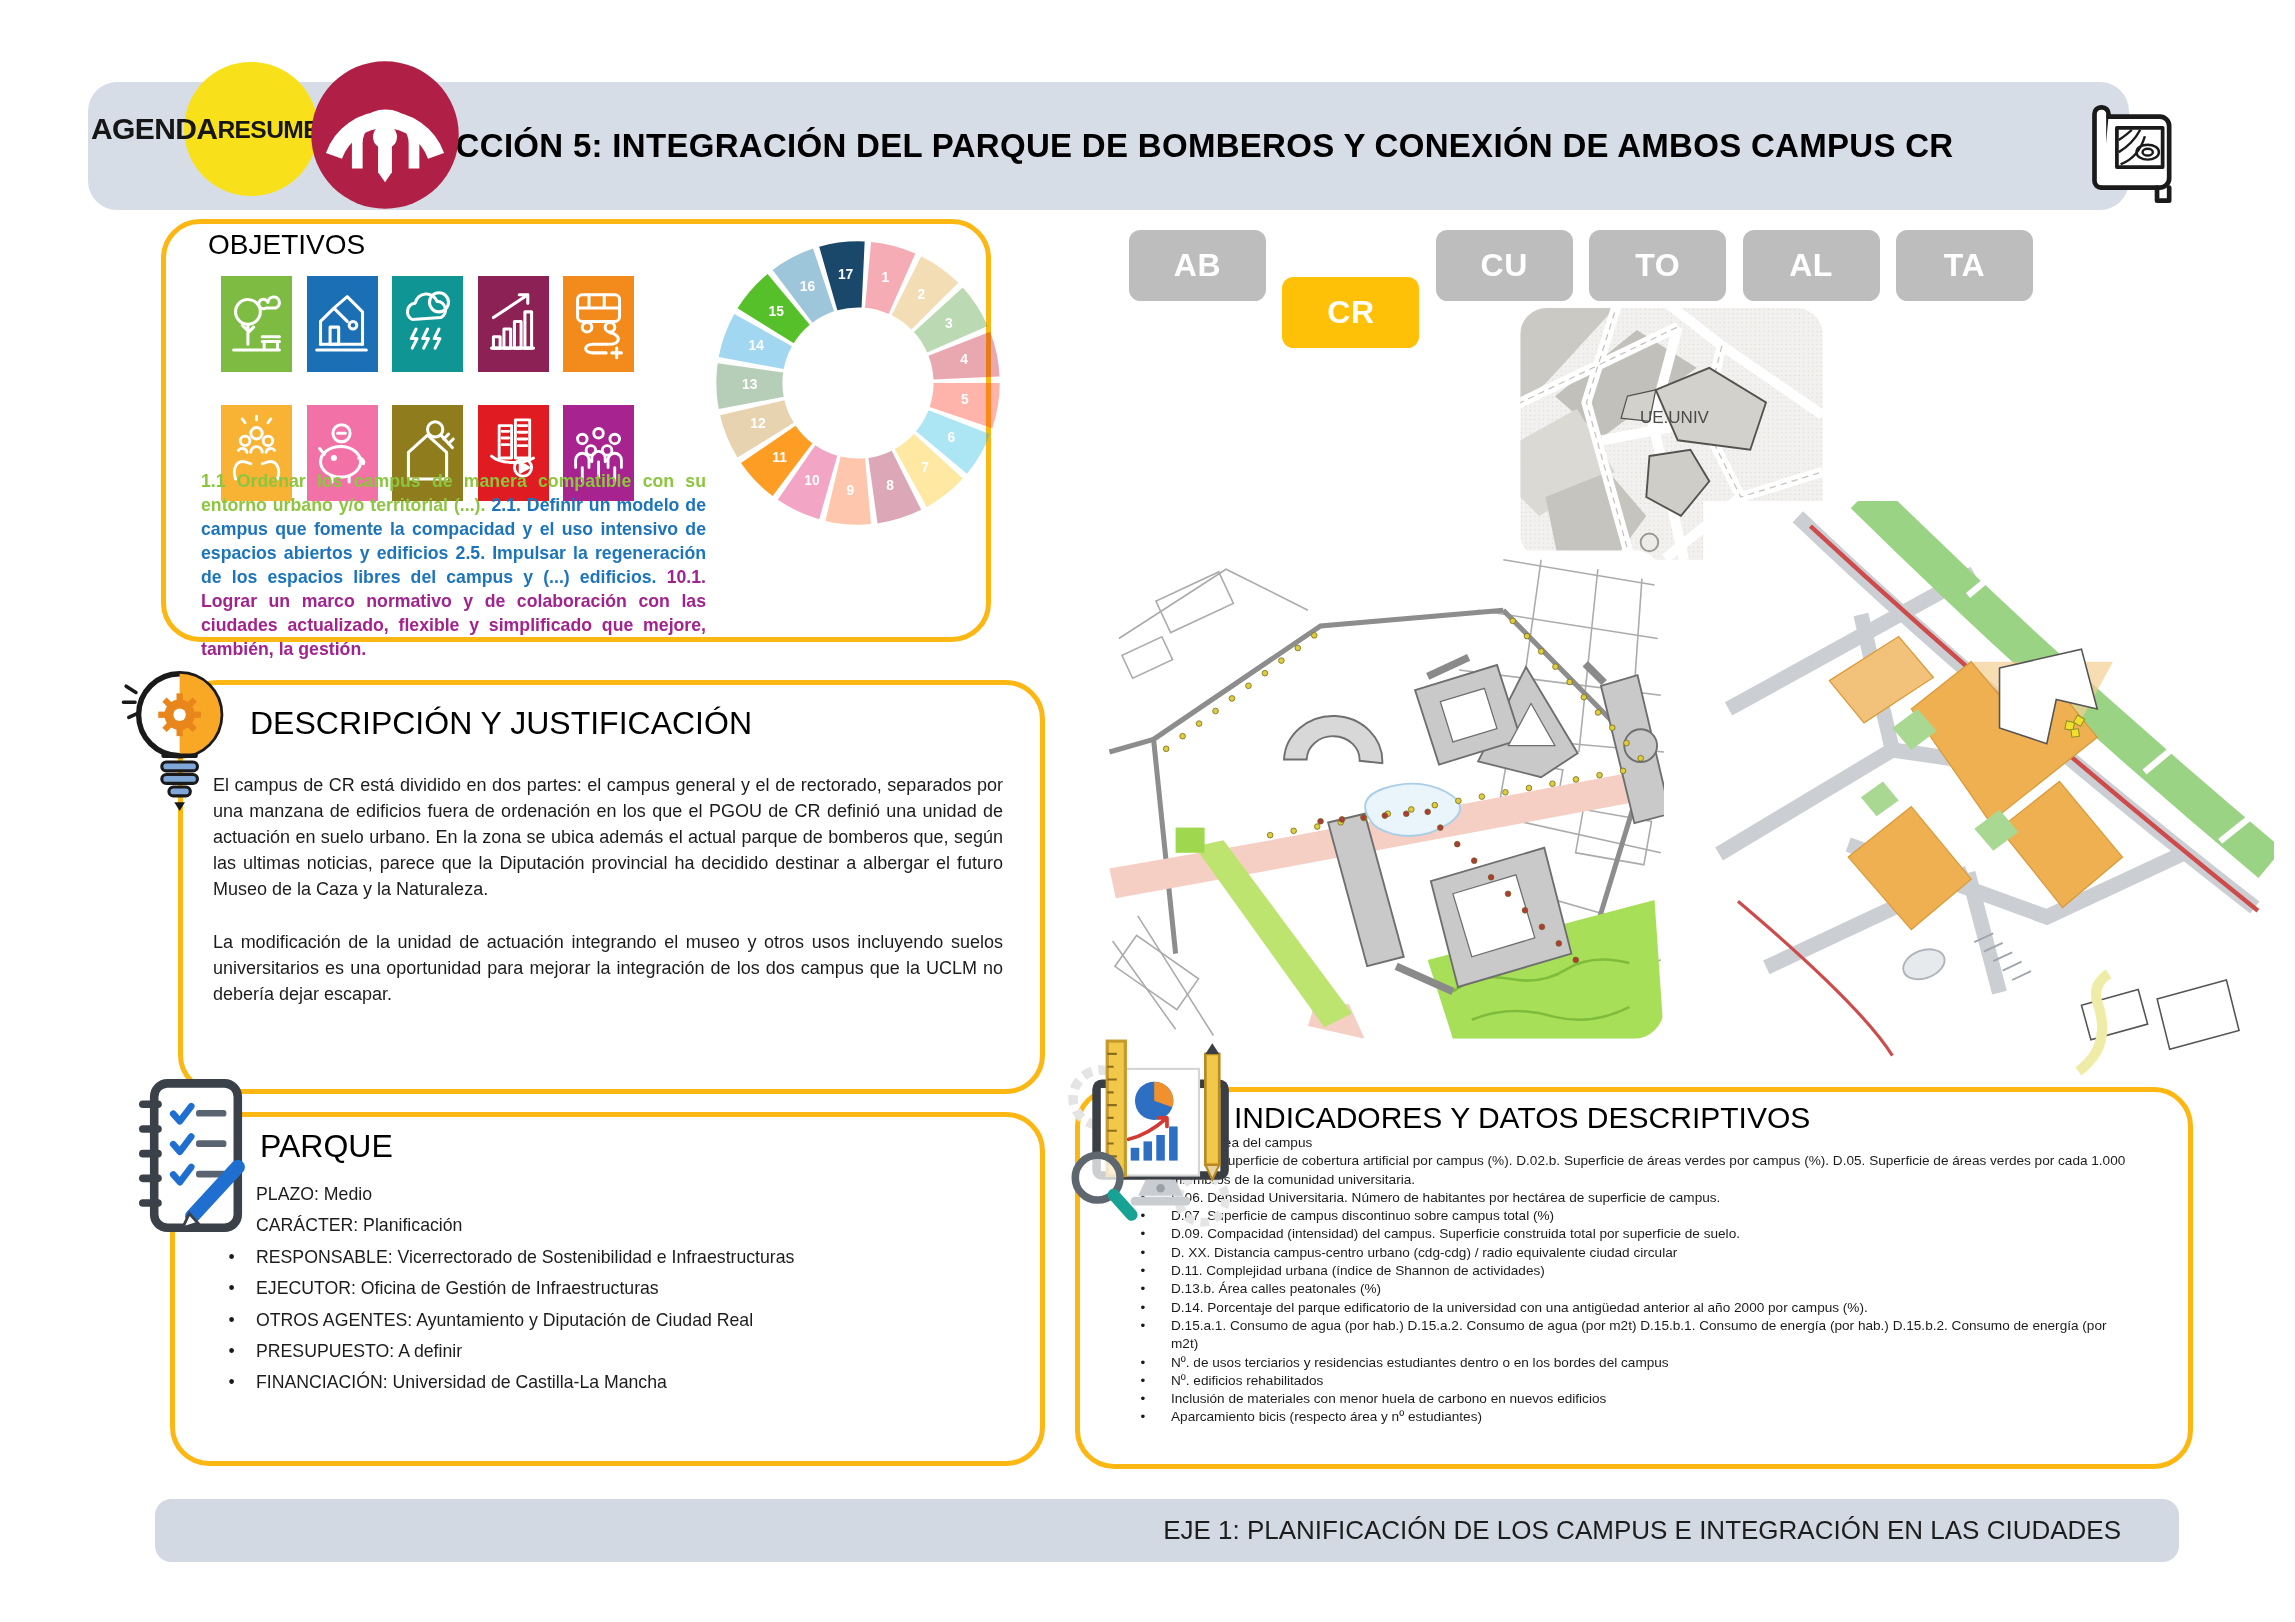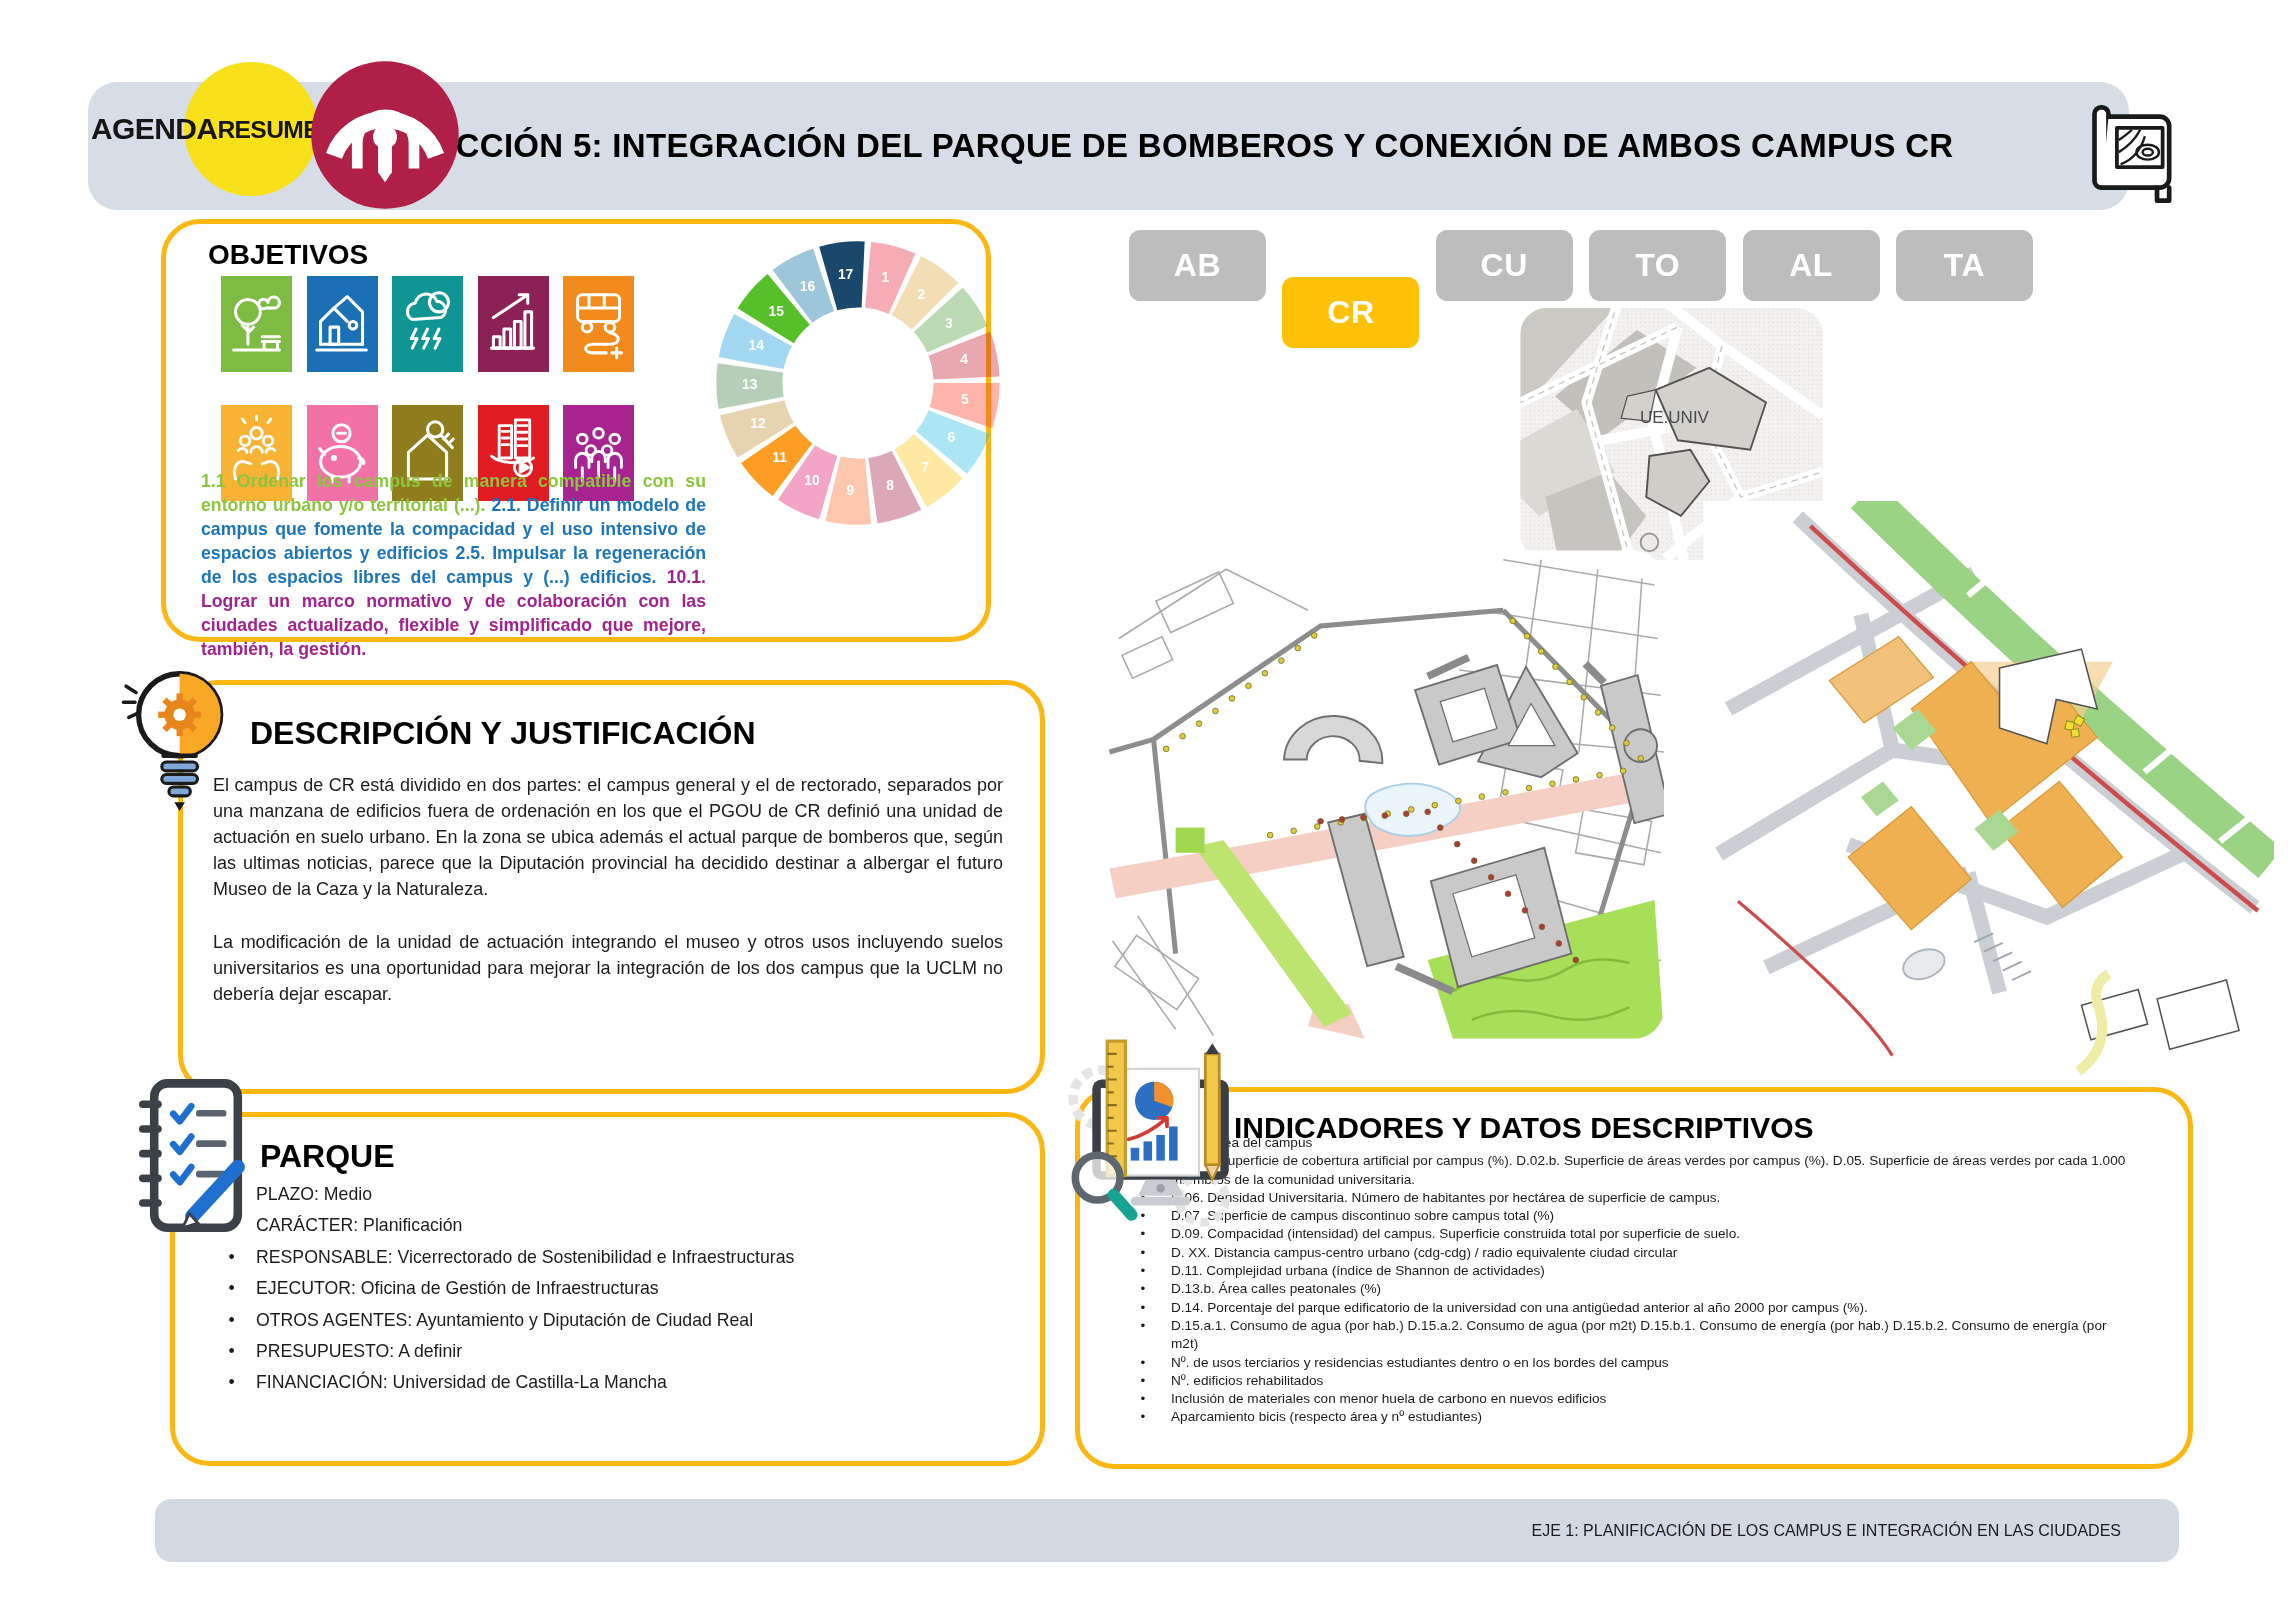--- a/index.html
+++ b/index.html
@@ -21,21 +21,21 @@
   #logo-agenda .bar{width:45px;height:7px;background:#161616;margin:3.8px 0 3.2px 0;}
   #logo-agenda .l3{font-size:10px;font-weight:bold;letter-spacing:2.5px;color:#161616;}
   #logo-uclm{left:310px;top:60px;width:150px;height:150px;z-index:3;}
   #map-scroll{left:2089px;top:98px;width:95px;height:112px;z-index:3;}
   
   .panel{position:absolute;border:5.7px solid var(--yellow);border-radius:39px;background:#fff;}
   #panel-objetivos{left:161px;top:219px;width:820px;height:413px;}
   #panel-desc{left:178px;top:680px;width:857px;height:404px;}
   #panel-resumen{left:170px;top:1112px;width:865px;height:344px;}
   #panel-ind{left:1075px;top:1087px;width:1108px;height:372px;}
-  .panel-title{position:absolute;font-weight:bold;color:#000;white-space:nowrap;margin-top:10px;}
+  .panel-title{position:absolute;font-weight:normal;color:#000;white-space:nowrap;}
   #objetivos-title{left:42px;top:5px;font-size:28px;}
   #desc-title{left:67px;top:20px;font-size:32px;}
   #resumen-title{left:85px;top:11.4px;font-size:32px;}
   #ind-title{left:154px;top:8.8px;font-size:30px;}
   
   #obj-grid{position:absolute;left:55px;top:52px;display:grid;grid-template-columns:repeat(5,71px);
     grid-auto-rows:96px;column-gap:14.5px;row-gap:33px;}
   .obj-tile{display:flex;align-items:center;justify-content:center;}
   .obj-tile svg{width:86%;height:86%;}
   #sdg-wheel{position:absolute;left:544px;top:11.4px;width:296px;height:296px;}
@@ -62,21 +62,21 @@
   #map-cadastral{left:1520px;top:308px;width:303px;height:252px;}
   #map-campus-plan{left:1100px;top:550px;width:564px;height:489px;}
   #map-proposal{left:1703px;top:501px;width:571px;height:583px;}
   
   #icon-bulb{left:119px;top:658px;width:107px;height:167px;z-index:4;}
   #icon-notebook{left:139px;top:1075px;width:114px;height:163px;z-index:4;}
   #icon-monitor{left:1068px;top:1039px;width:183px;height:192px;z-index:4;}
   
   #footer-bar{left:155px;top:1499px;width:2024px;height:63px;background:#D2D9E2;border-radius:16.4px;}
   #footer-text{position:absolute;right:58px;top:0;height:63px;display:flex;align-items:center;
-    font-size:16px;color:#1d1d1d;white-space:nowrap;}
+    font-size:26px;color:#1d1d1d;white-space:nowrap;}
 </style>
 </head>
 <body>
 
 <div class="abs" id="header-bar"></div>
 <div class="abs" id="header-title">ACCIÓN 5: INTEGRACIÓN DEL PARQUE DE BOMBEROS Y CONEXIÓN DE AMBOS CAMPUS CR</div>
 
 <div class="abs" id="logo-agenda">
   <div class="l1">AGENDA</div>
   <div class="l2">RESUMEN</div>

